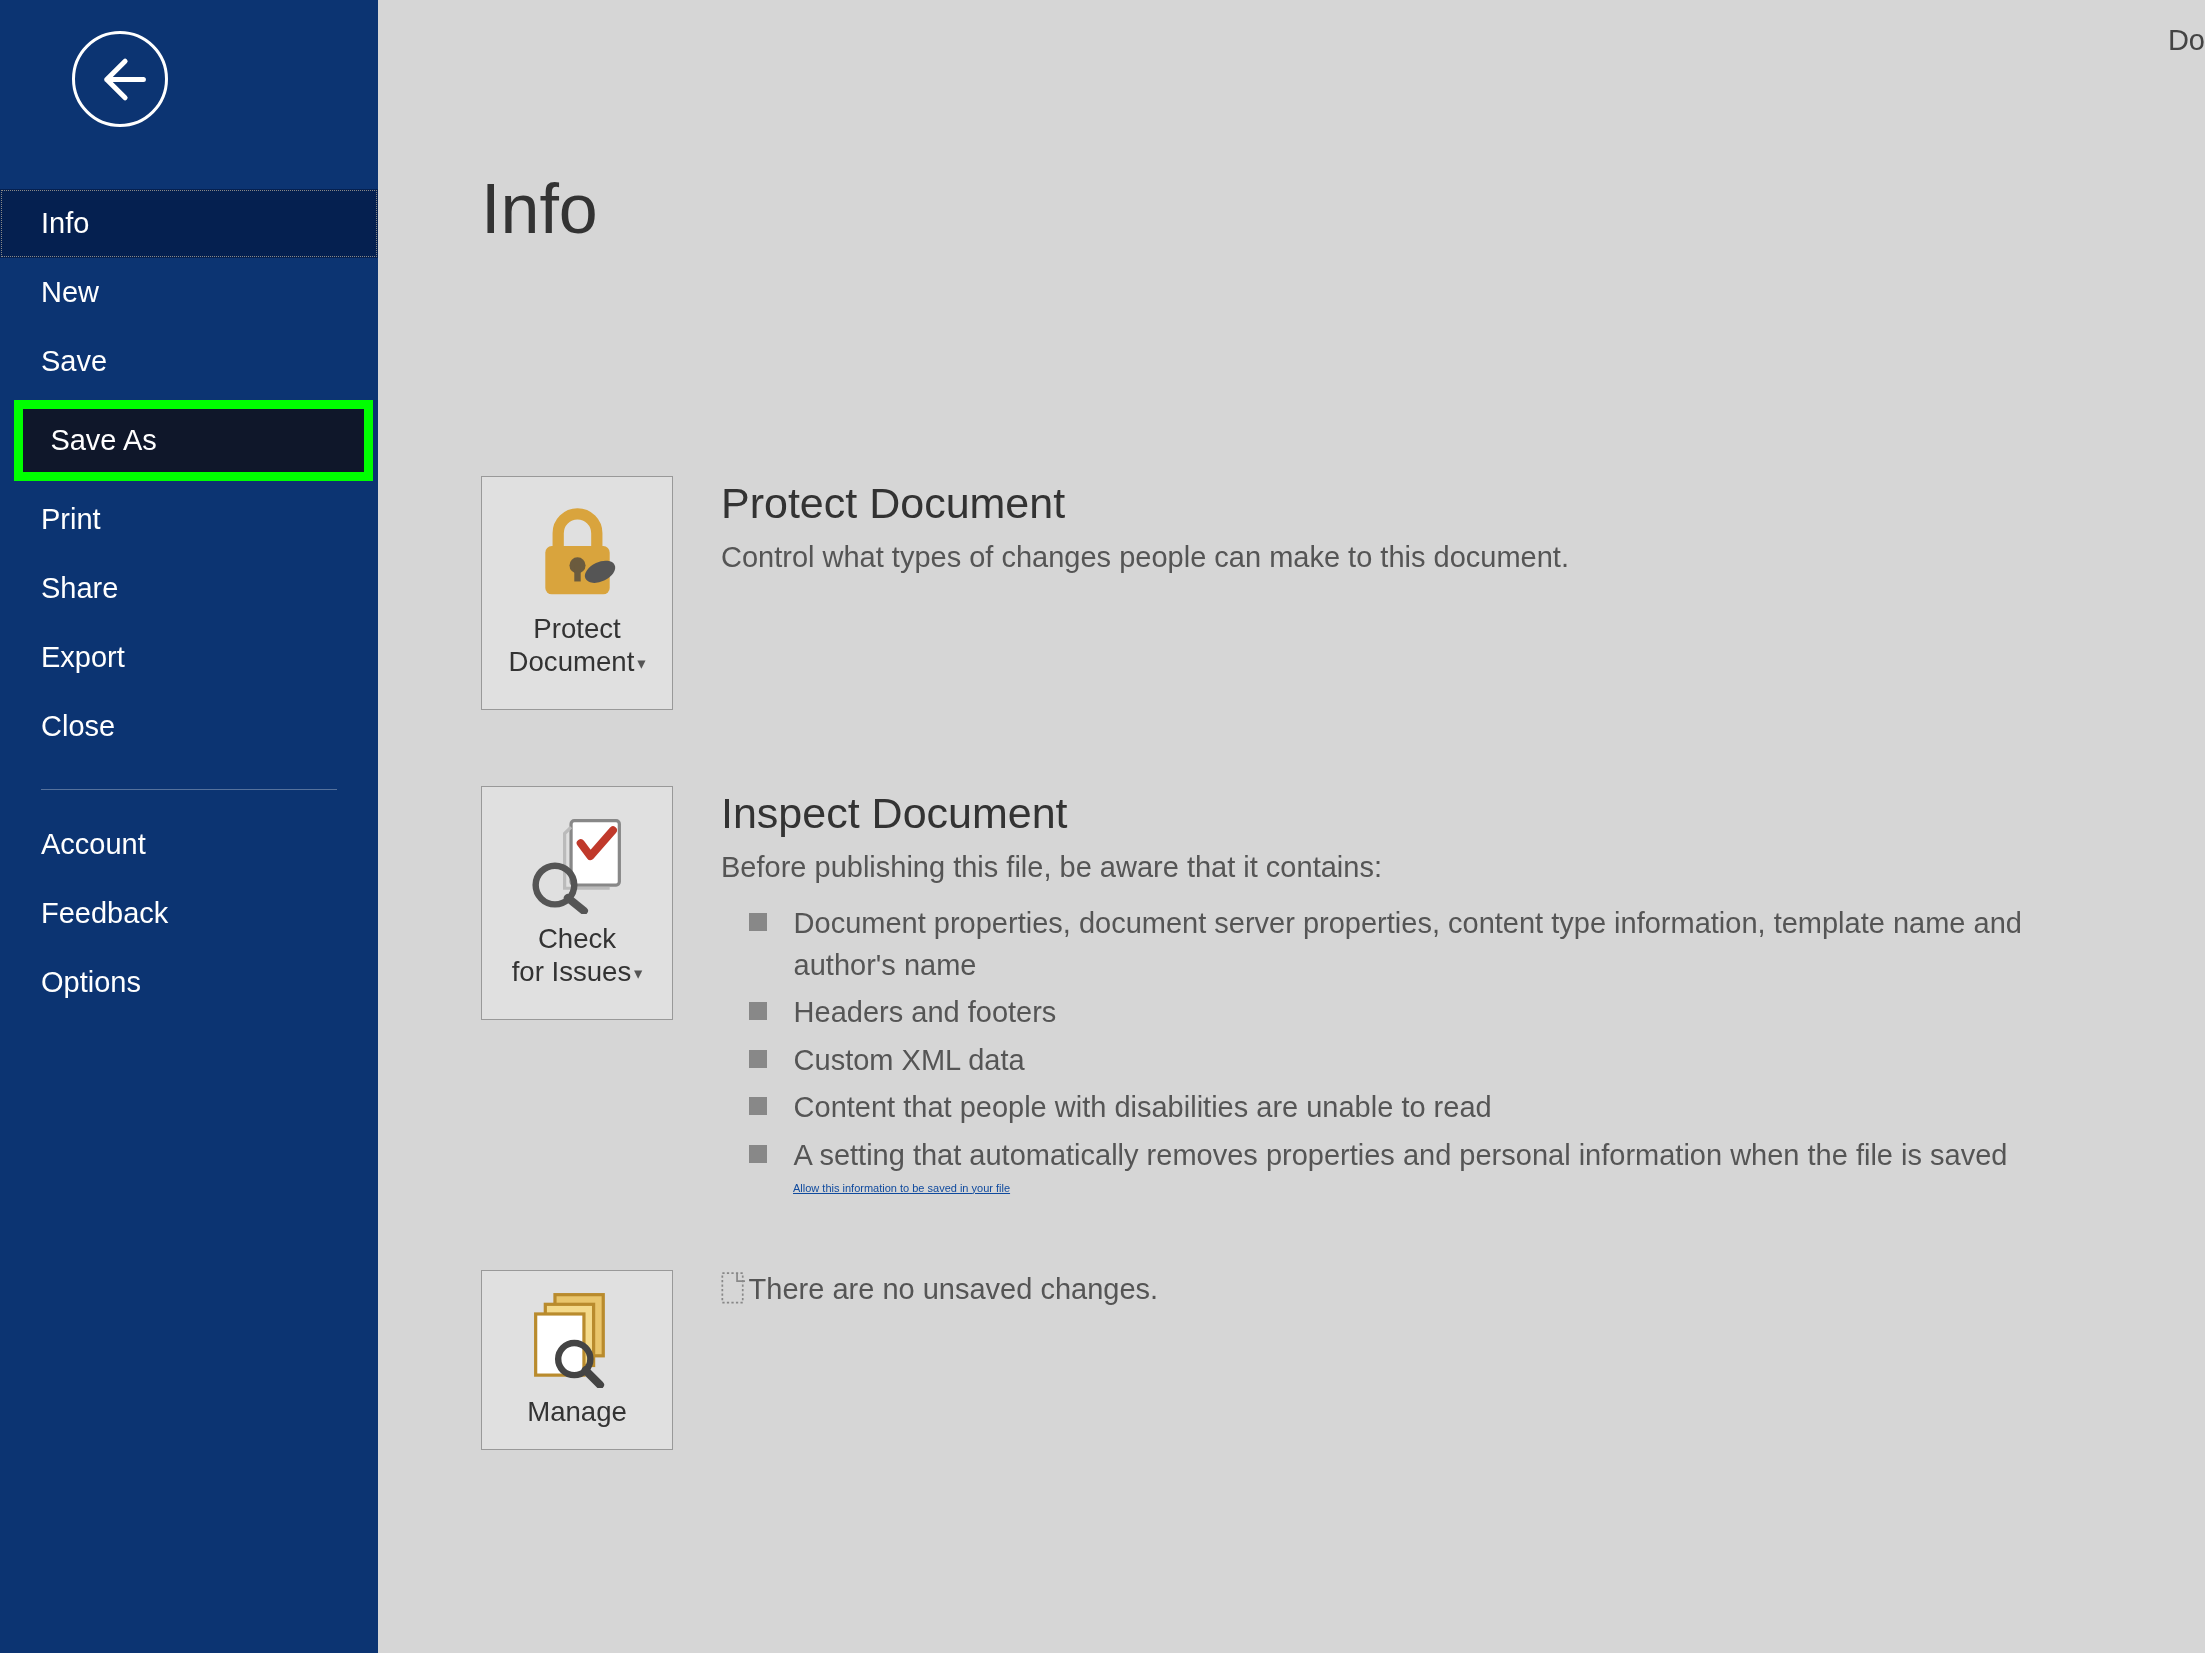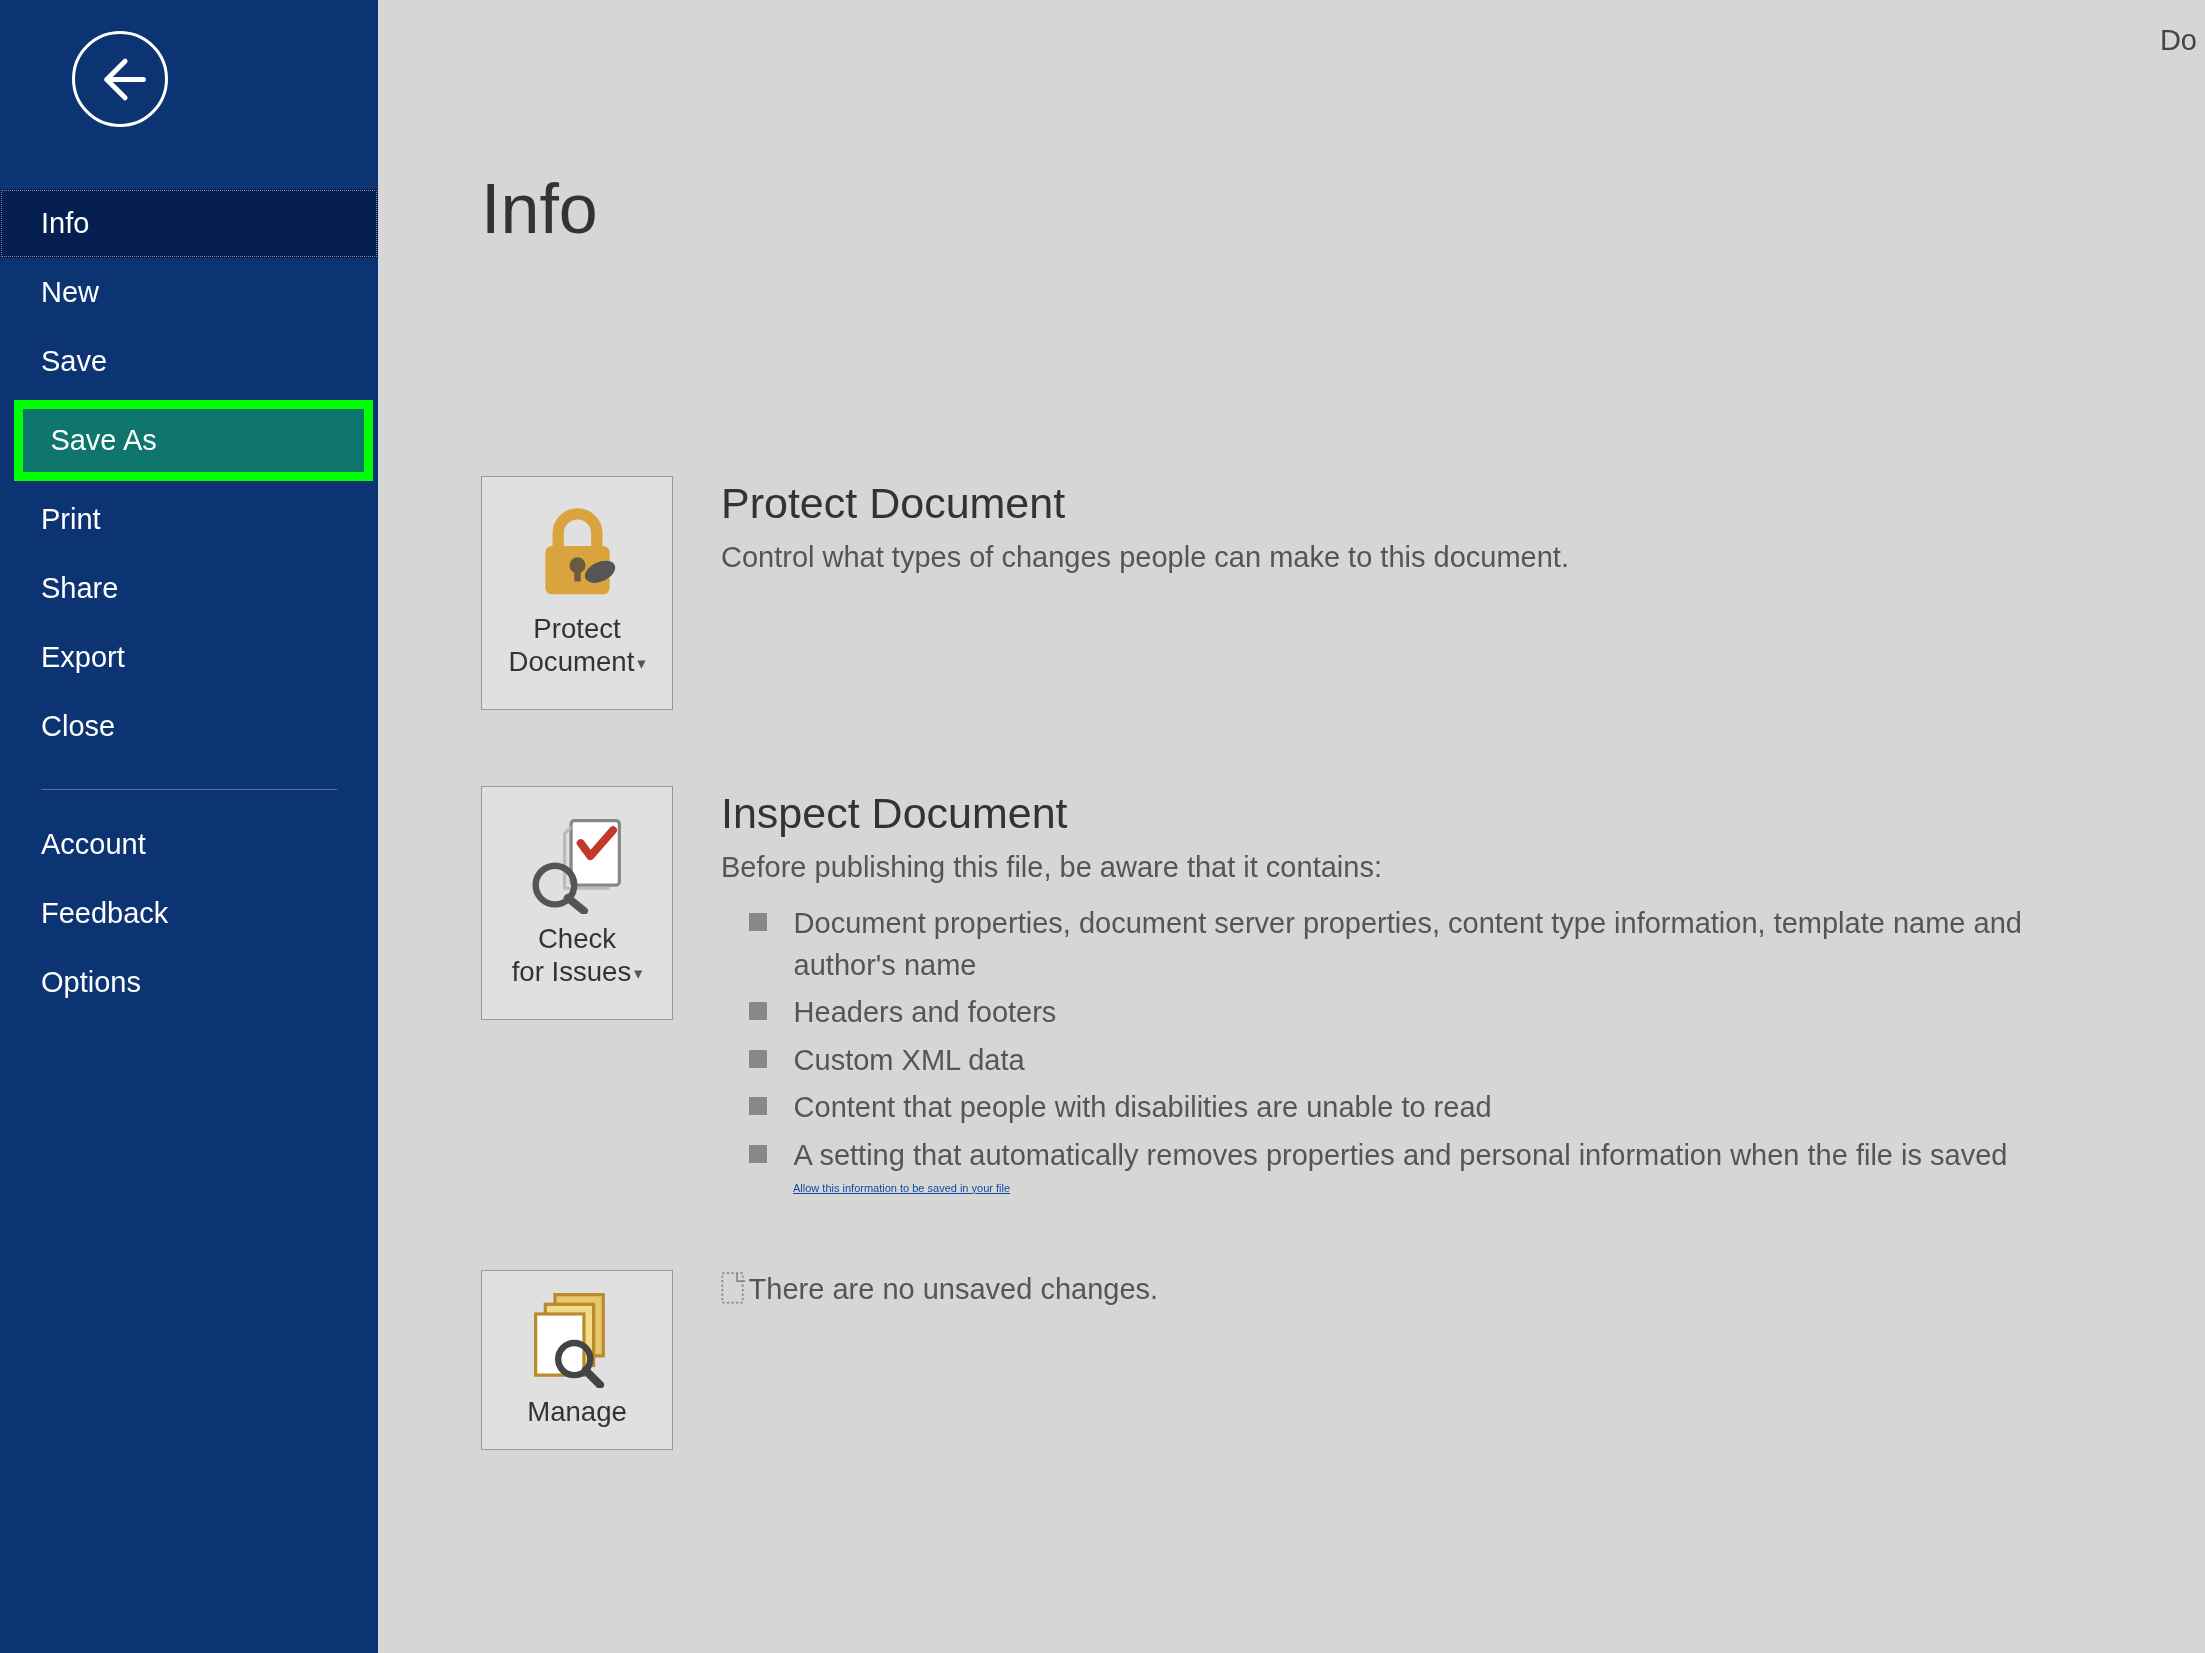--- a/index.html
+++ b/index.html
@@ -42,21 +42,21 @@
     font-weight: 300;
     padding: 18px 34px 18px 41px;
     cursor: pointer;
   }
   .nav-item.active {
     background: #052050;
     outline: 1.4px dotted #888;
     outline-offset: -2.8px;
   }
   .nav-item.highlight-inner {
-    background: #0f766e;
+    background: #0f172a;
   }
   .highlight-wrapper {
     border: 9.6px solid #00ff00;
     margin-left: 13.8px;
     margin-right: 5.5px;
     margin-top: 4.1px;
     margin-bottom: 4.1px;
   }
   .highlight-wrapper .nav-item {
     padding-left: 27.6px;
@@ -70,21 +70,21 @@
   }
   
   .main {
     flex: 1;
     padding: 0 0 0 103px;
     position: relative;
   }
   .topright {
     position: absolute;
     top: 24px;
-    right: 8px;
+    right: 0;
     font-size: 29px;
     color: #444;
   }
   .page-title {
     font-size: 70px;
     font-weight: 300;
     color: #333;
     margin-top: 169px;
     margin-bottom: 227px;
   }

